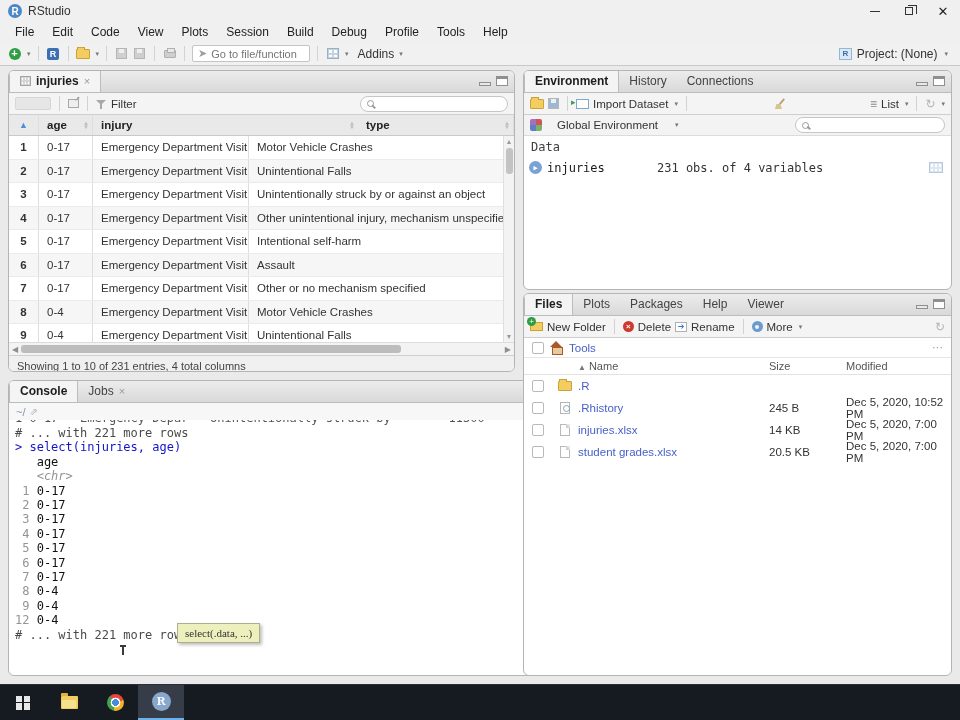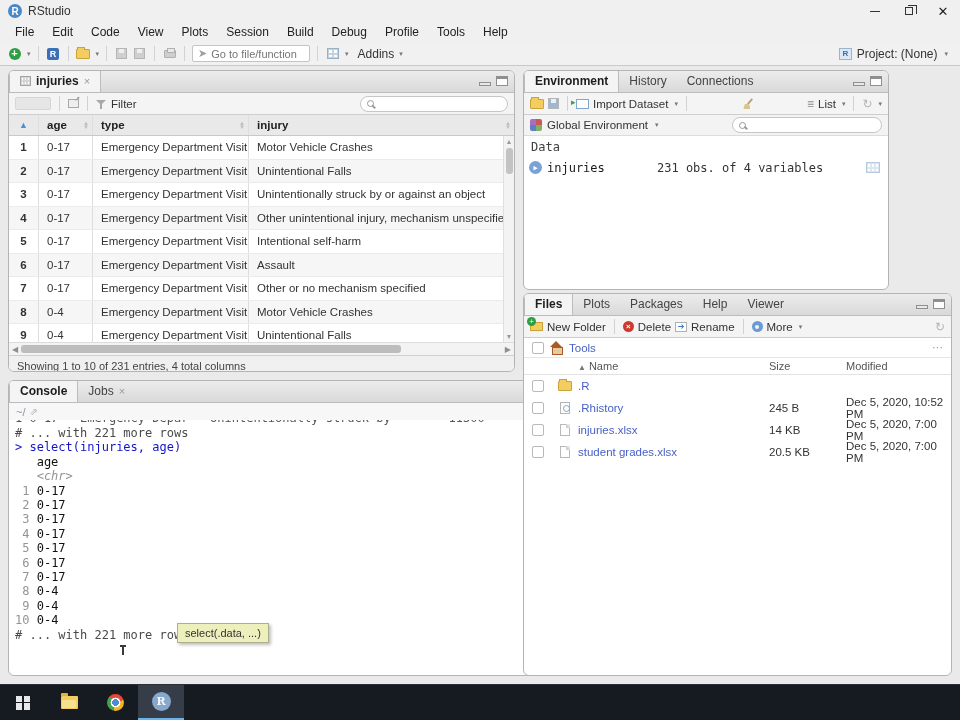--- a/index.html
+++ b/index.html
@@ -112,37 +112,37 @@
     color:#2e2e2e; padding-left:6px; }
   .cline { white-space:pre; }
   .cline.clip { height:6px; overflow:hidden; color:#555; }
   .clipinner { display:block; margin-top:-9px; }
   .cline.input, .cin { color:#1414c8; }
   .cline.output { color:#4a4a4a; }
   .cline.head { color:#111; }
   .cline.type { color:#949494; font-style:italic; }
   .cnum { color:#949494; } .cval { color:#111; }
   .tooltip { position:absolute; left:168px; top:203px; background:#edefbd; border:1px solid #adad8f;
-    padding:2px 7px; font-family:Liberation Sans, sans-serif; font-size:11px; color:#333;
+    padding:2px 7px; font-family:Liberation Serif, serif; font-size:11px; color:#333;
     box-shadow:2px 2px 3px rgba(0,0,0,.25); white-space:nowrap; }
   .ibeam { position:absolute; left:113px; top:226px; width:1.5px; height:12px; background:#3a3a3a; }
   .ibeam:before, .ibeam:after { content:''; position:absolute; left:-2.5px; width:6.5px; height:1.5px; background:#3a3a3a; }
   .ibeam:before { top:-1px; } .ibeam:after { bottom:-1px; }
   .cscroll { position:absolute; right:0; top:40px; bottom:0; width:11px; background:#f3f3f3; border-left:1px solid #e0e0e0;
     font-size:7px; color:#9a9a9a; text-align:center; }
   .cthumb { position:absolute; left:2px; width:7px; top:168px; height:58px; background:#c3c3c3; border-radius:3px; }
   .cscroll .up { position:absolute; top:1px; left:2px; } .cscroll .dn { position:absolute; bottom:1px; left:2px; }
 
   
   .ic-import { width:13px; height:10px; border:1px solid #7fa8cc; background:#fff; position:relative; }
   .ic-import:before { content:'\25B8'; position:absolute; left:-6px; top:-3px; color:#3f9b47; font-size:9px; }
   .ic-list { color:#8a8a8a; font-size:12px; }
   .ic-refresh { color:#b5b5b5; font-size:12px; }
   .escope { height:21px; background:#f3f3f3; border-bottom:1px solid #dcdcdc; display:flex; align-items:center;
-    padding:0 6px; gap:5px; font-size:11.5px; color:#333; }
+    padding:0 6px; gap:15px; font-size:11.5px; color:#333; }
   .cube { width:12px; height:12px; border-radius:2px;
     background:conic-gradient(#c75959 0 25%, #7fb069 0 50%, #5d7fc4 0 75%, #a86fc0 0); }
   .esection { font-family:"DejaVu Sans Mono", monospace; font-size:12px; color:#404040; padding:4px 0 3px 7px; }
   .eentry { display:flex; align-items:center; height:21px; font-family:"DejaVu Sans Mono", monospace;
     font-size:12px; color:#1a1a1a; padding-left:5px; }
   .ball { width:13px; height:13px; border-radius:50%; background:#79a3d4; color:#fff; font-size:7px;
     display:flex; align-items:center; justify-content:center; margin-right:5px; flex:none; }
   .ename { width:110px; } .edesc { color:#333; }
   .egrid { margin-left:auto; margin-right:8px; width:14px; height:11px; border:1px solid #b5cade;
     display:grid; grid-template-columns:1fr 1fr 1fr; grid-template-rows:1fr 1fr; }
@@ -315,29 +315,29 @@
     <div class="vc num">
         <span class="sortup">▲</span>
       </div>
     <div class="vc age">
         <span>age</span>
         <span class="stepper">
           <i>▲</i>
           <i>▼</i>
         </span>
       </div>
-    <div class="vc type">
-        <span>type</span>
+    <div class="vc injury">
+        <span>injury</span>
         <span class="stepper">
           <i>▲</i>
           <i>▼</i>
         </span>
       </div>
-    <div class="vc injury">
-        <span>injury</span>
+    <div class="vc type">
+        <span>type</span>
         <span class="stepper">
           <i>▲</i>
           <i>▼</i>
         </span>
       </div>
   </div>
   <div class="vrows">
     <div class="vrow">
         <div class="vc num">1</div>
         <div class="vc age">0-17</div>
@@ -433,33 +433,33 @@
       <div class="cline type">   &lt;chr&gt;</div>
       <div class="cline row"><span class="cnum"> 1</span><span class="cval"> 0-17</span></div>
       <div class="cline row"><span class="cnum"> 2</span><span class="cval"> 0-17</span></div>
       <div class="cline row"><span class="cnum"> 3</span><span class="cval"> 0-17</span></div>
       <div class="cline row"><span class="cnum"> 4</span><span class="cval"> 0-17</span></div>
       <div class="cline row"><span class="cnum"> 5</span><span class="cval"> 0-17</span></div>
       <div class="cline row"><span class="cnum"> 6</span><span class="cval"> 0-17</span></div>
       <div class="cline row"><span class="cnum"> 7</span><span class="cval"> 0-17</span></div>
       <div class="cline row"><span class="cnum"> 8</span><span class="cval"> 0-4</span></div>
       <div class="cline row"><span class="cnum"> 9</span><span class="cval"> 0-4</span></div>
-      <div class="cline row"><span class="cnum">10</span><span class="cval"> 0-4</span></div>
+      <div class="cline row"><span class="cnum">12</span><span class="cval"> 0-4</span></div>
       <div class="cline output"># ... with 221 more rows</div>
       <div class="tooltip">select(.data, ...)</div>
     <div class="ibeam"></div>
   </div>
   <div class="cscroll">
     <span class="up">▲</span>
     <span class="cthumb"></span>
     <span class="dn">▼</span>
   </div>
 </div>
 
-<div class="pane" style="left:523px; top:70px; width:366px; height:220px;">
+<div class="pane" style="left:523px; top:70px; width:429px; height:220px;">
   <div class="tabstrip">
     <span class="tab active">Environment</span>
       <span class="tab">History</span>
       <span class="tab">Connections</span>
       <div class="panebtns">
       <span class="pbtn min"></span>
       <span class="pbtn max"></span>
     </div>
   </div>
   <div class="ptool">

